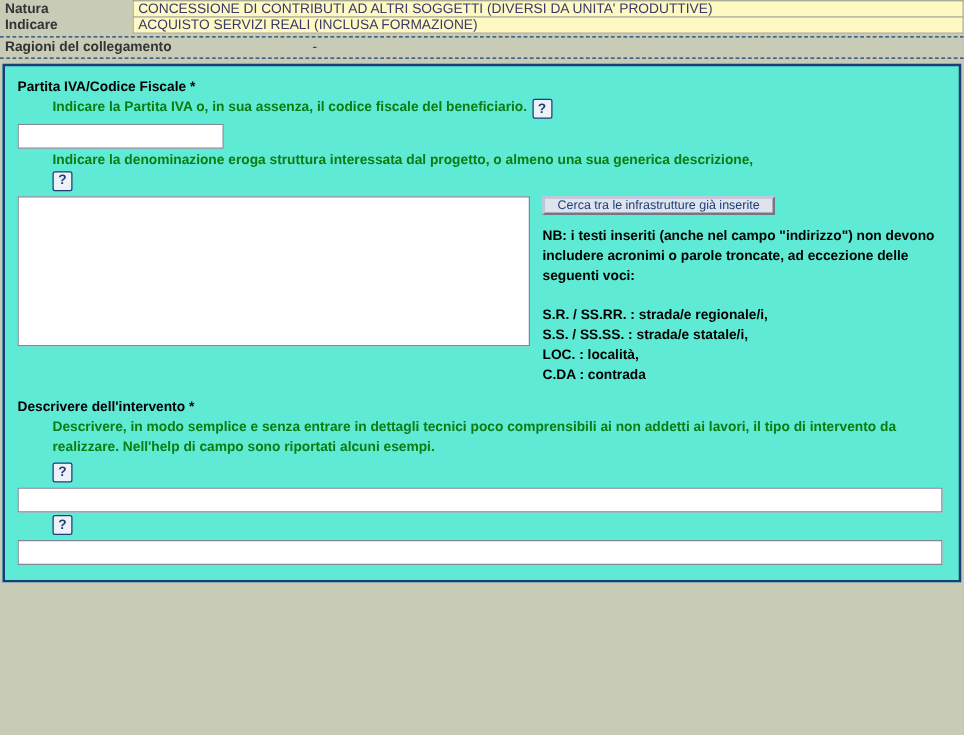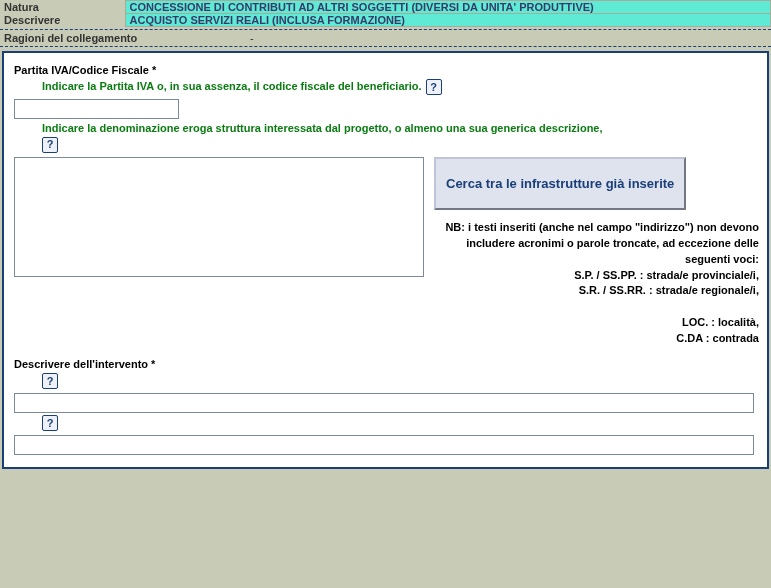--- a/index.html
+++ b/index.html
@@ -8,37 +8,37 @@
     padding: 0;
     background: #c8cbb6;
     font-family: Verdana, Arial, sans-serif;
     font-size: 11px;
     color: #000;
     width: 771px;
   }
   .page { width: 771px; }
   .header-table { width: 100%; border-collapse: collapse; }
   .header-table td { padding: 0 4px; vertical-align: top; }
-  .hdr-label { font-weight: bold; color: #333; width: 125px; }
+  .hdr-label { font-weight: bold; color: #333; width: 106px; }
   .hdr-value {
-    font-weight: bold;
+    font-weight: normal;
     color: #3a3a6a;
-    background: #5eead4;
+    background: #fef9c3;
     border: 1px solid #a8ab98;
     padding: 0 4px;
   }
   .hr-dash {
     border: none;
     border-top: 1px dashed #1a3e78;
     margin: 2px 0;
     height: 0;
   }
   .main-box {
     border: 2px solid #1a3e78;
-    background: #ffffff;
+    background: #5eead4;
     margin: 4px 2px 0 2px;
     padding: 10px 8px 12px 10px;
   }
   .field-label {
     font-weight: bold;
     color: #000;
     margin-top: 10px;
     line-height: 1.3;
   }
   .first-label { margin-top: 0; }
@@ -95,48 +95,47 @@
     resize: none;
     font-family: inherit;
     font-size: 11px;
     padding: 2px 4px;
   }
   .btn-search {
     display: inline-block;
     border: 2px outset #c0c4d8;
     background: #dfe3ee;
     color: #1a3e78;
-    font-weight: bold;
-    font-size: 13px;
-    padding: 17px 10px;
+    font-weight: normal;
+    font-size: 10px;
+    padding: 0 10px;
     cursor: pointer;
     font-family: inherit;
   }
   .nb-text {
     font-weight: bold;
     color: #000;
     line-height: 1.45;
     margin-top: 10px;
-    text-align: right;
   }
   .cup-val { color:#333; }
 </style>
 </head>
 <body>
 
 <div class="page">
 
   <table class="header-table">
     <tbody>
         <tr>
       <td class="hdr-label">Natura</td>
       <td class="hdr-value">CONCESSIONE DI CONTRIBUTI AD ALTRI SOGGETTI (DIVERSI DA UNITA' PRODUTTIVE)</td>
     </tr>
     <tr>
-      <td class="hdr-label">Descrivere</td>
+      <td class="hdr-label">Indicare</td>
       <td class="hdr-value">ACQUISTO SERVIZI REALI (INCLUSA FORMAZIONE)</td>
     </tr>
   </tbody>
     </table>
 
   <hr class="hr-dash">
 
   <table class="header-table">
     <tbody>
     <tr>
@@ -167,32 +166,33 @@
     </div>
 
     <div class="two-col">
       <div class="col-left">
         <textarea class="big" value="" style=""></textarea>
       </div>
       <div class="col-right">
         <button type="button" class="btn-search">Cerca tra le infrastrutture già inserite</button>
         <div class="nb-text">
           <span>NB: i testi inseriti (anche nel campo "indirizzo") non devono includere acronimi o parole troncate, ad eccezione delle seguenti voci:</span><br>
-          <span>S.P. / SS.PP. : strada/e provinciale/i,</span><br>
+          <br>
           <span>S.R. / SS.RR. : strada/e regionale/i,</span><br>
-          <br>
+          <span>S.S. / SS.SS. : strada/e statale/i,</span><br>
           <span>LOC. : località,</span><br>
           <span>C.DA : contrada</span>
         </div>
       </div>
     </div>
 
     
     <div class="field-label">Descrivere dell'intervento *</div>
     <div class="hint hint-row">
+      <span>Descrivere, in modo semplice e senza entrare in dettagli tecnici poco comprensibili ai non addetti ai lavori, il tipo di intervento da realizzare. Nell'help di campo sono riportati alcuni esempi.</span>
       <span class="help-icon">?</span>
     </div>
     <input type="text" class="text-input-wide" value="" style="">
 
     
     <div class="hint hint-row">
       <span class="help-icon">?</span>
     </div>
     <input type="text" class="text-input-wide" value="" style="">
 

